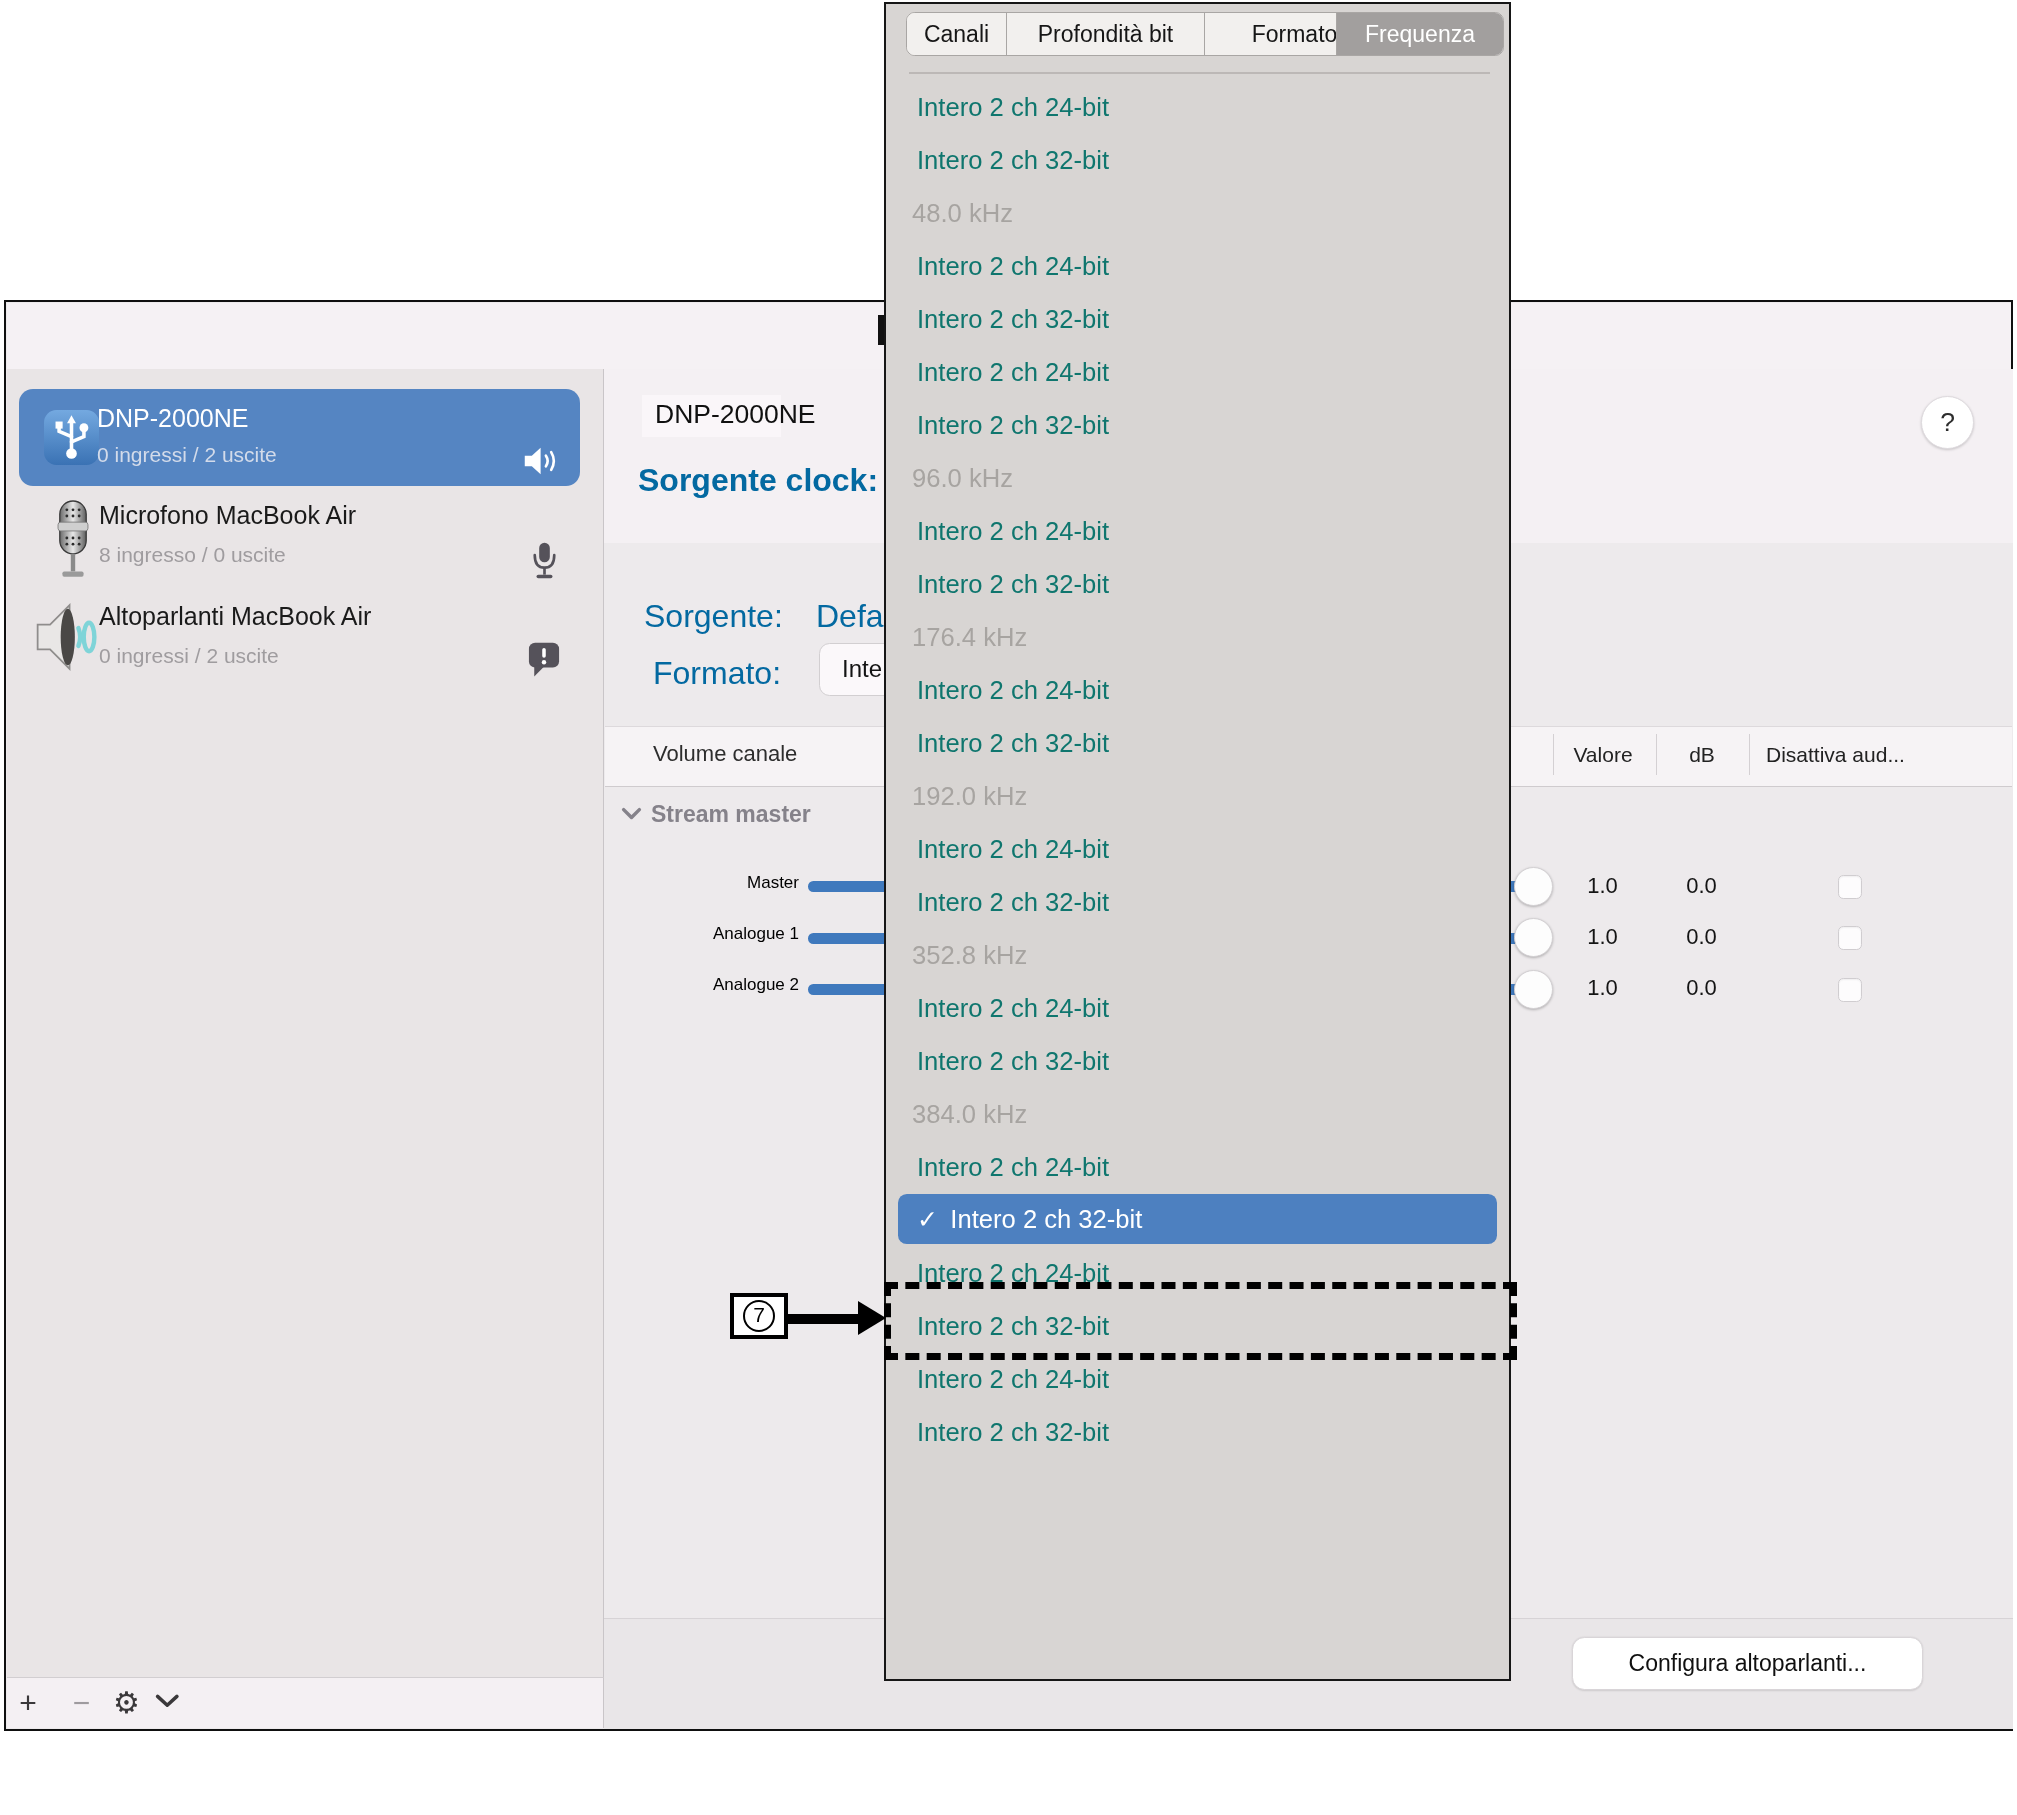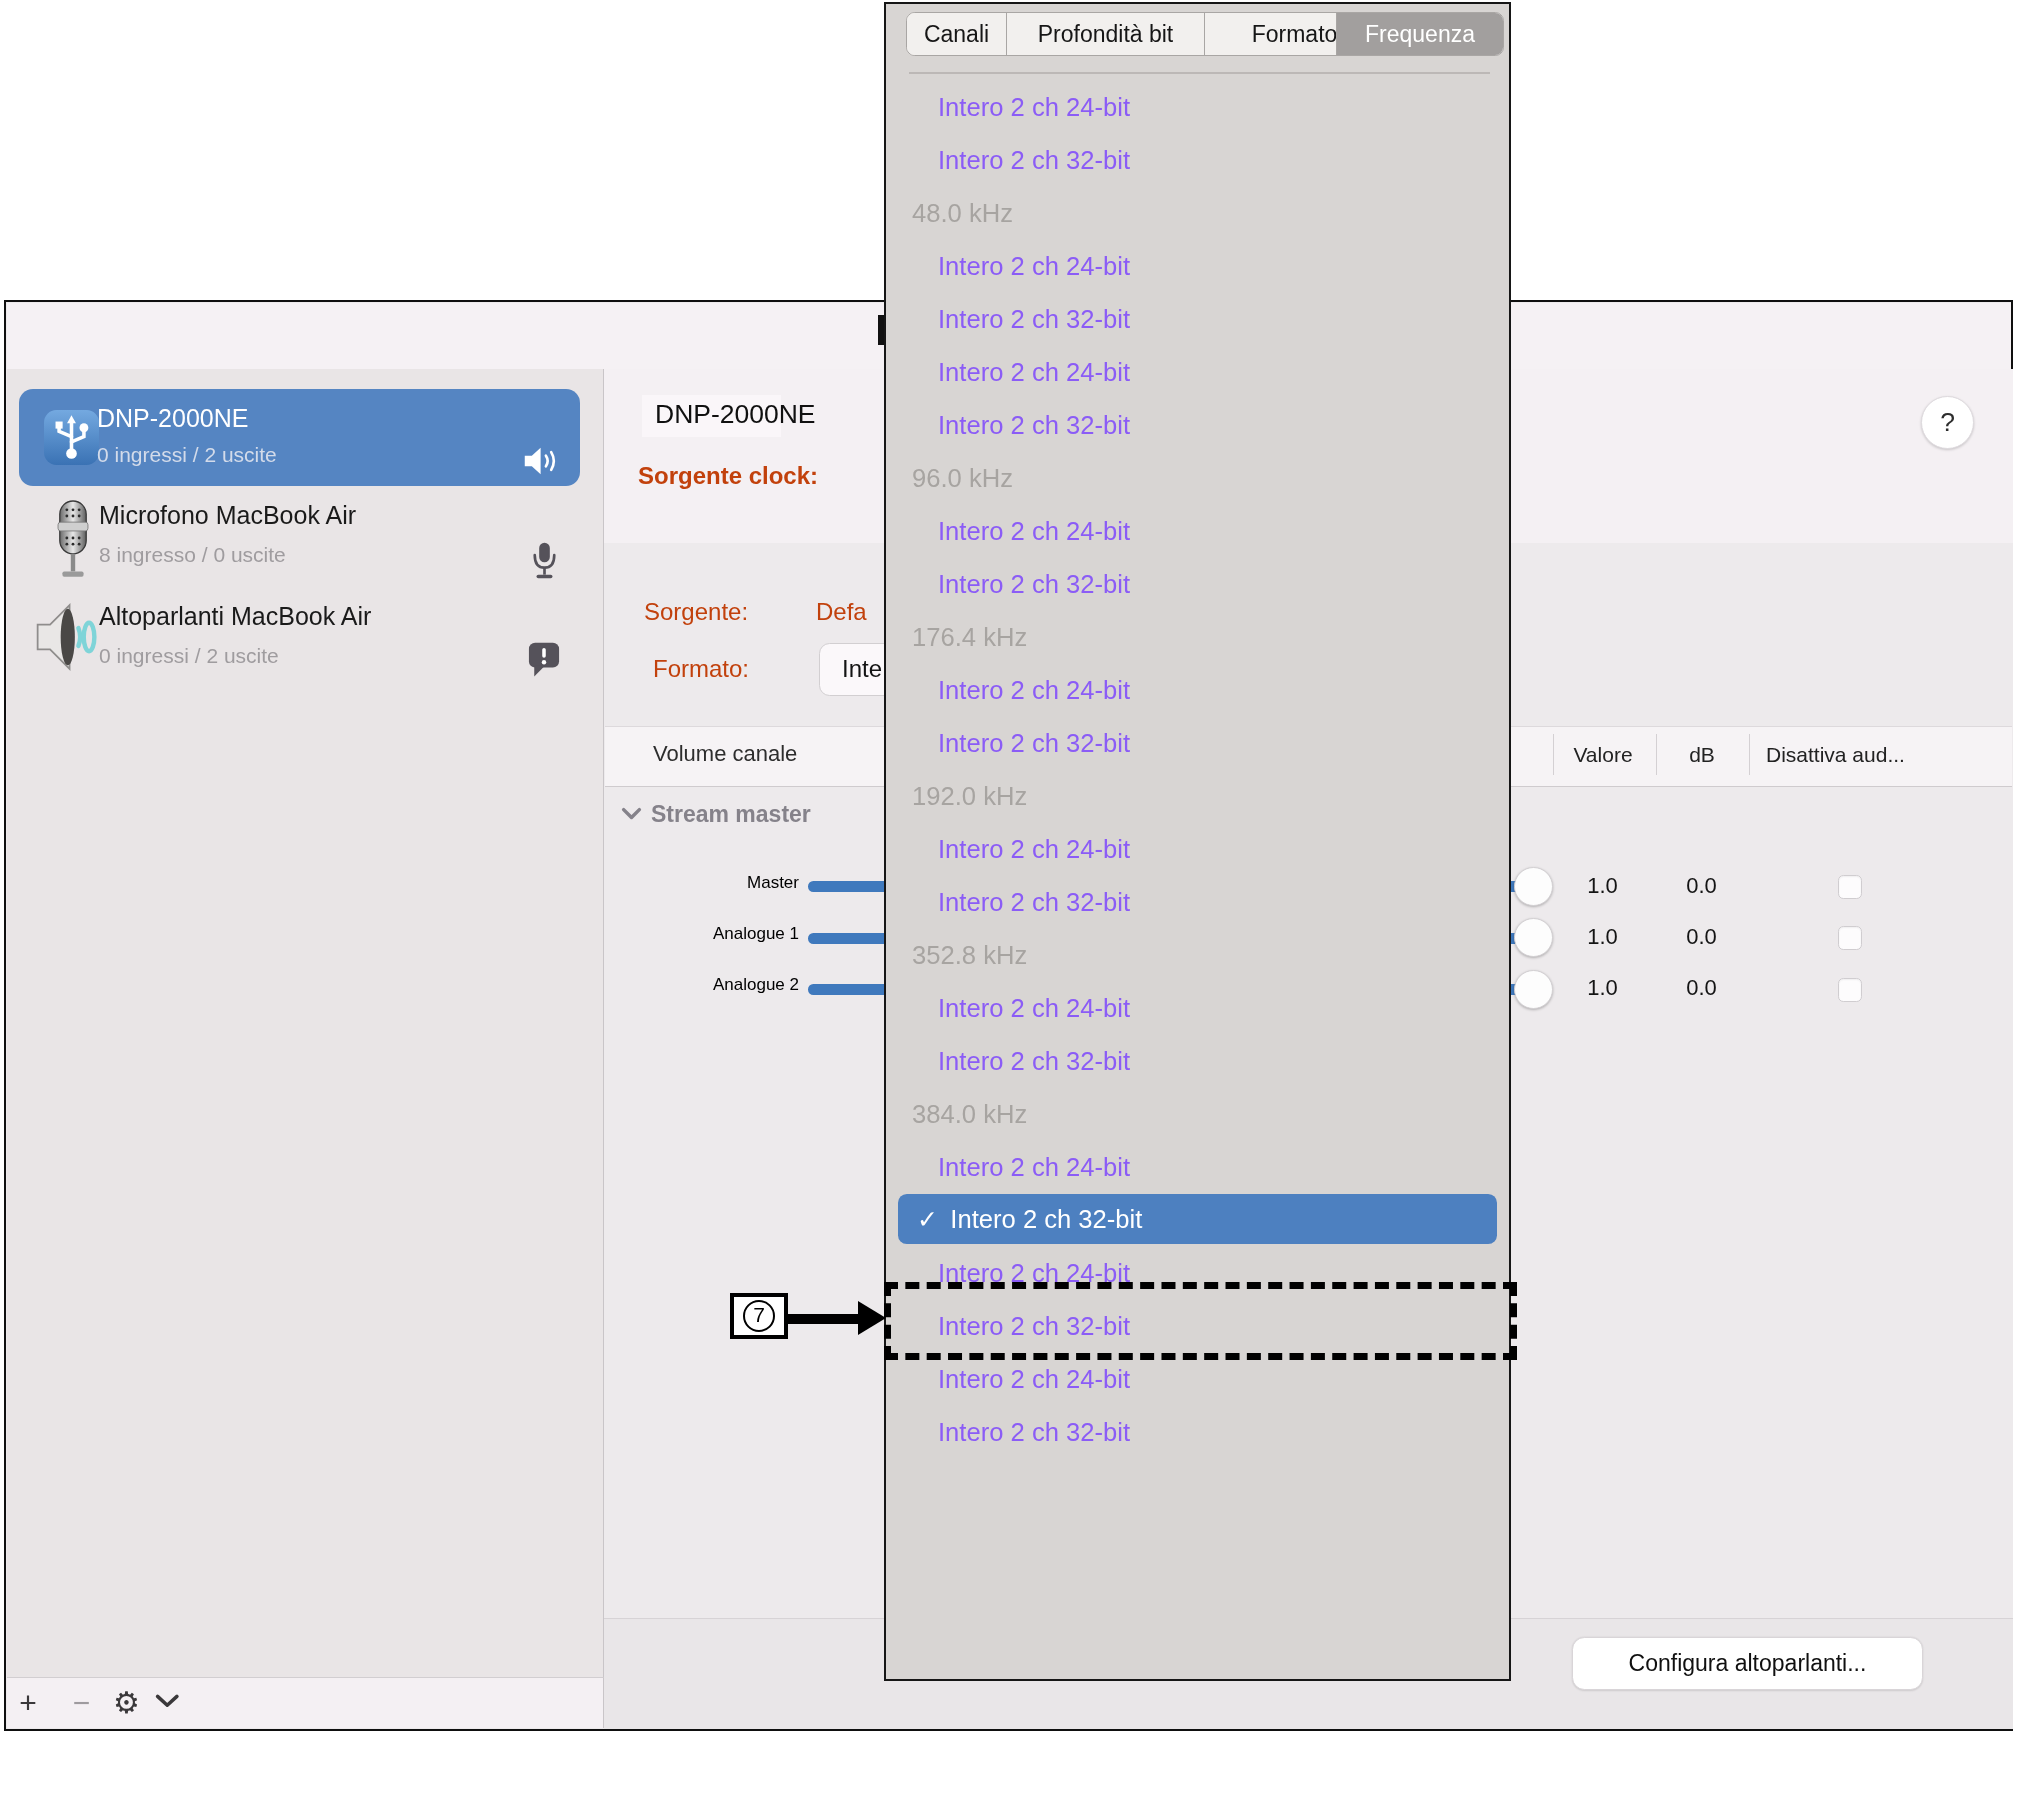--- a/index.html
+++ b/index.html
@@ -27,21 +27,21 @@
   .dev-sub.sel{color:#d3dbea;}
   .right-ic{z-index:4;}
 
   
   .main-header{left:604px;top:369px;width:1409px;height:175px;background:#f4f0f3;border-bottom:1.8px solid #dbd7da;z-index:2;}
   .main-content{left:604px;top:543px;width:1409px;height:1075px;background:#edeaec;z-index:2;}
   .thead-strip{left:605px;top:726px;width:1407px;height:59px;background:#f6f3f5;border-top:0.9px solid #ddd9dc;border-bottom:0.9px solid #cfcbce;z-index:3;}
   .bottom-band{left:604px;top:1618px;width:1409px;height:110px;background:#e9e6e8;border-top:0.9px solid #d7d3d6;z-index:2;}
   .dev-name-badge{left:642px;top:395px;width:139px;height:42px;background:#faf6f9;z-index:3;}
   .h-title{left:655px;top:399px;font-size:26.5px;color:#101010;z-index:4;white-space:nowrap;}
-  .lbl{font-size:24px;color:#c2410c;z-index:4;white-space:nowrap;}
+  .lbl{font-size:32px;color:#0369a1;z-index:4;white-space:nowrap;}
   .lbl.bold{font-weight:600;}
   .help-btn{left:1921px;top:396px;width:51px;height:51px;border-radius:50%;background:#fff;border:0.9px solid #dedade;
             box-shadow:0 0.9px 2.6px rgba(0,0,0,.18);z-index:4;text-align:center;line-height:51px;font-size:26.5px;color:#2d2d2d;}
   .fmt-frag{left:819px;top:643px;width:79px;height:53px;background:#fbf8fa;border:1.8px solid #d2cfd1;border-radius:10.6px;z-index:3;box-sizing:border-box;}
   .fmt-frag-txt{left:842px;top:655px;font-size:24px;color:#141414;z-index:4;white-space:nowrap;}
 
   .th-label{font-size:22px;color:#2d2d2d;z-index:4;white-space:nowrap;}
   .col-h{font-size:21px;color:#222;z-index:4;text-align:center;}
   .vsep{width:0.9px;background:#d4d0d3;top:734px;height:41px;z-index:4;}
   .group-lbl{font-size:23px;font-weight:600;color:#85828a;z-index:4;white-space:nowrap;}
@@ -60,21 +60,21 @@
   
   .popup{left:884px;top:1.8px;width:627px;height:1679px;background:#d8d5d3;border:2.6px solid #161616;box-sizing:border-box;z-index:6;}
   .segbar{left:898px;top:12.4px;width:598px;height:44px;z-index:7;display:flex;border:1.8px solid #a9a6a4;border-radius:8.8px;overflow:hidden;background:#f2f0ee;box-sizing:border-box;margin-left:8px;}
   .seg{height:100%;display:flex;align-items:center;justify-content:center;font-size:23px;color:#161616;background:#f2f0ee;box-sizing:border-box;}
   .seg + .seg{border-left:1.8px solid #a9a6a4;}
   .seg.on{background:#a29f9e;color:#fff;}
   .popup-rule{left:909px;top:72px;width:581px;height:1.8px;background:#bcb8b6;z-index:7;}
   .plist{left:887px;top:81px;width:622px;z-index:7;}
   .prow{height:53px;line-height:53px;font-size:25.6px;white-space:nowrap;}
   .prow.phead{color:#a7a4a1;padding-left:25px;}
-  .prow.pitem{color:#8b5cf6;padding-left:51px;}
+  .prow.pitem{color:#0f766e;padding-left:30px;}
   .prow.psel{padding-left:0;}
   .pill{margin-left:10.6px;width:599px;height:50px;border-radius:8.8px;background:#4d80c0;color:#fff;line-height:50px;box-sizing:border-box;}
   .pill .ck{padding-left:19.4px;padding-right:12.4px;font-size:25px;}
 
   
   .dashrect{left:884px;top:1282px;width:633px;height:78px;border:7px dashed #000;box-sizing:border-box;z-index:9;}
   .callout{left:730px;top:1293px;width:58px;height:46px;background:#fff;border:4.4px solid #000;box-sizing:border-box;z-index:10;display:flex;align-items:center;justify-content:center;}
   .c7{width:32px;height:32px;border:2.6px solid #000;border-radius:50%;box-sizing:border-box;text-align:center;line-height:26.5px;font-size:21px;color:#000;}
   .arrow-shaft{left:788px;top:1314px;width:72px;height:9.7px;background:#000;z-index:10;}
   .arrow-head{left:858px;top:1301px;width:0;height:0;border-left:28px solid #000;border-top:17.6px solid transparent;border-bottom:17.6px solid transparent;z-index:10;}

